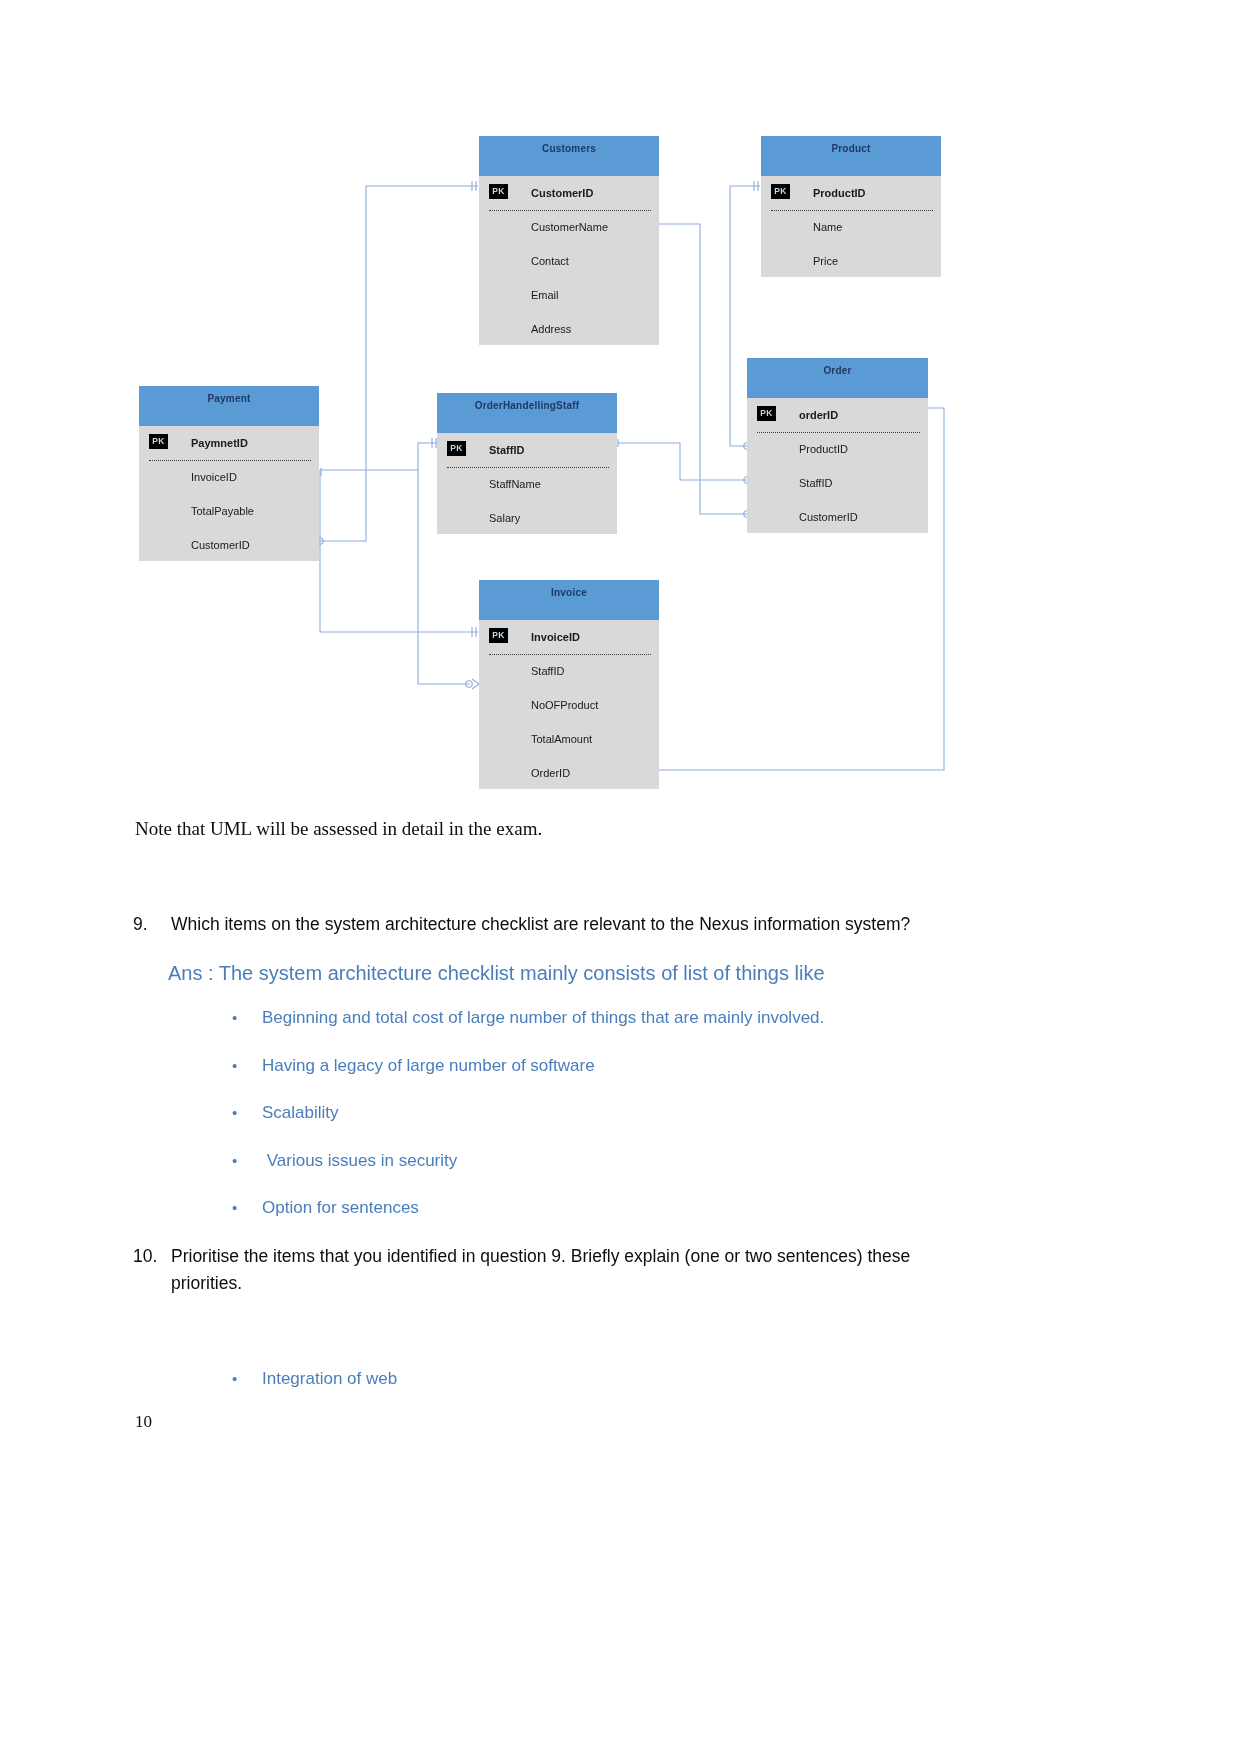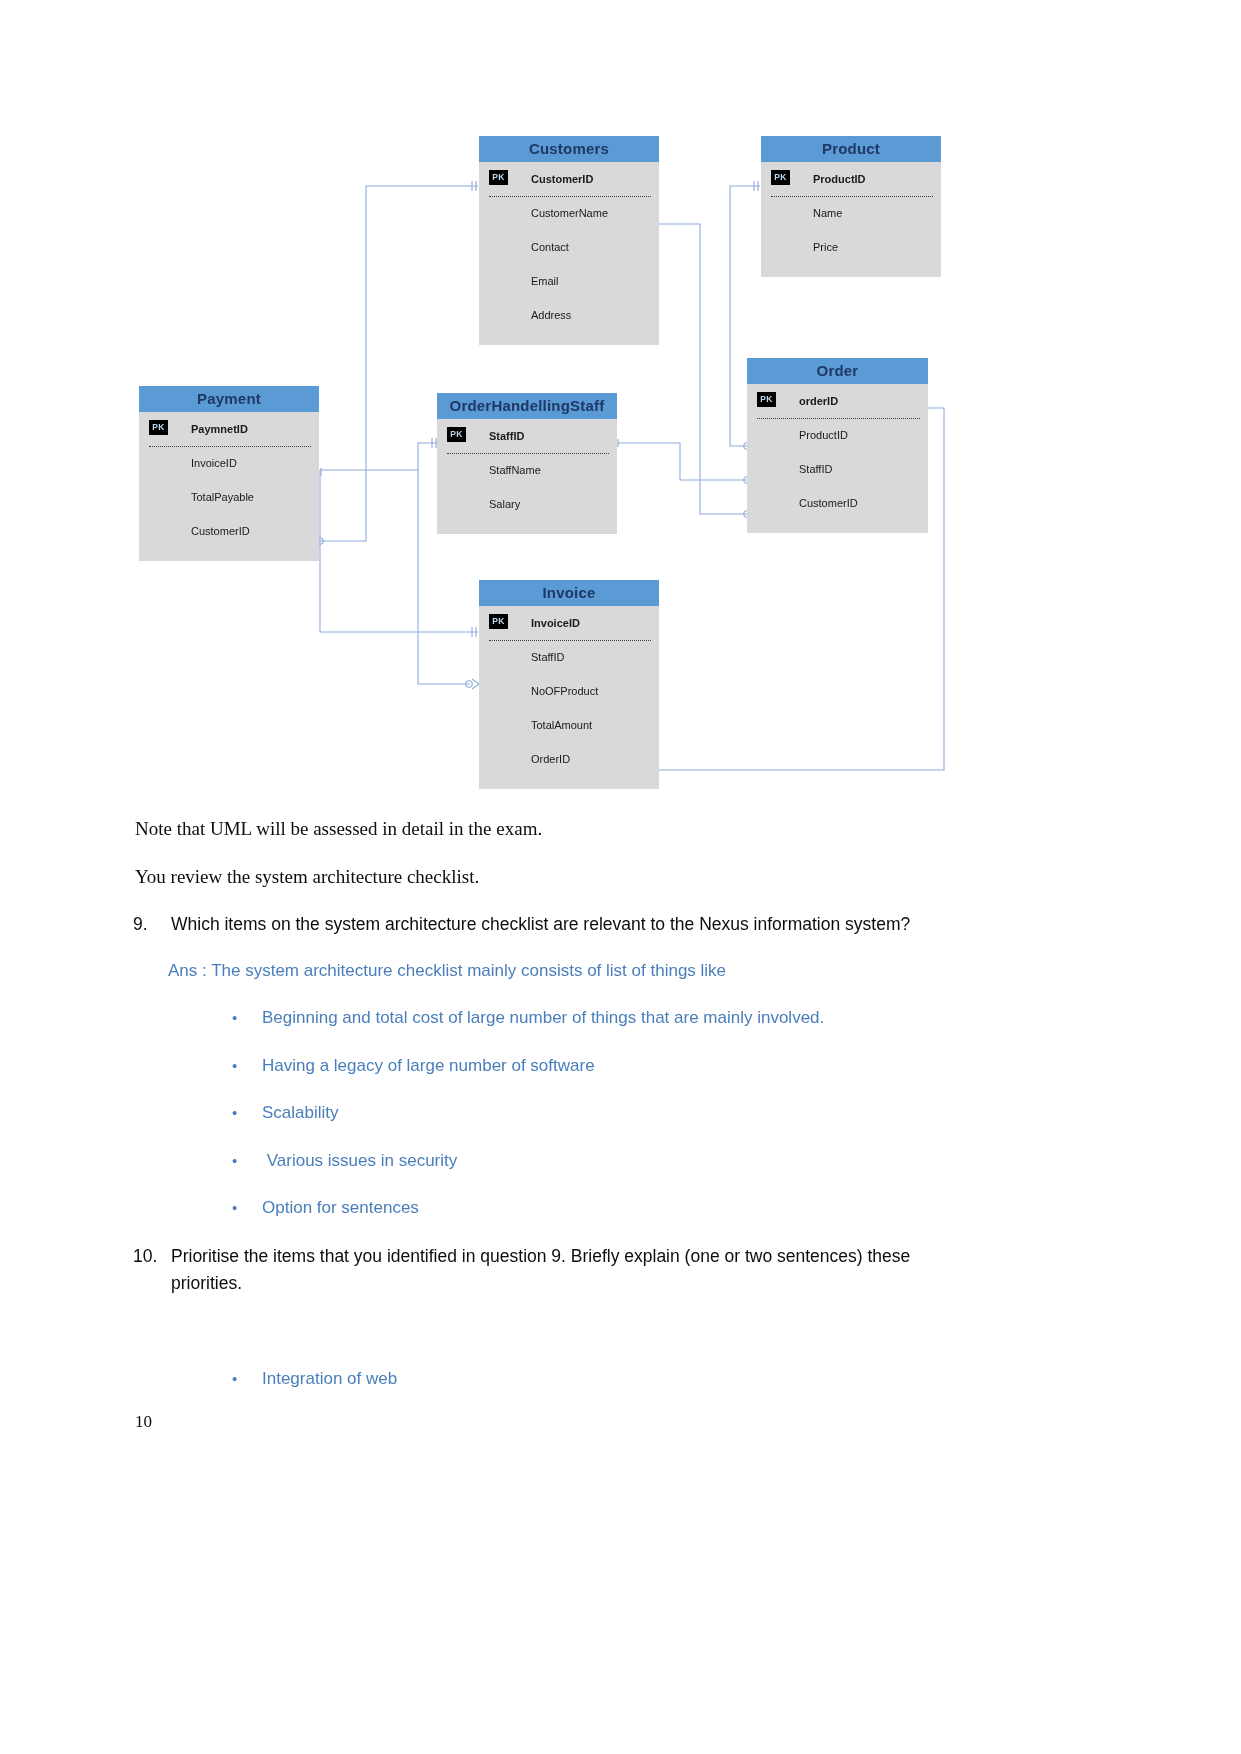--- a/index.html
+++ b/index.html
@@ -41,25 +41,25 @@
   }
 
   .entity {
     position: absolute;
     background: #d9d9d9;
     box-sizing: border-box;
   }
   .entity-header {
     background: #5b9bd5;
     color: #1f3864;
-    font-size: 15px;
+    font-size: 10px;
     font-weight: bold;
     text-align: center;
     line-height: 26px;
-    height: 26px;
+    height: 40px;
     letter-spacing: .2px;
     white-space: nowrap;
     overflow: hidden;
   }
   .entity-body {
     position: relative;
   }
   .attr-row {
     position: relative;
     height: 34px;
@@ -115,21 +115,21 @@
     width: 38px;
     flex: 0 0 38px;
     text-align: left;
   }
   .qtext {
     flex: 1 1 auto;
   }
 
   .ans {
     position: absolute;
-    font-size: 17px;
+    font-size: 20px;
     line-height: 1.4;
     color: #4a7ebb;
   }
 
   .bullet-row {
     position: absolute;
     display: flex;
     align-items: baseline;
     font-size: 17px;
     line-height: 1.4;
@@ -326,21 +326,20 @@
         </div>
         <div class="attr-row">
           <span>OrderID</span>
         </div>
       </div>
     </div>
   </div>
 
   <div class="para" style="left:135px; top:816px; width:860px;">Note that UML will be assessed in detail in the exam.</div>
 
-  <div class="para" style="left:135px; top:864px; width:860px;">You review the system architecture checklist.</div>
 
   <div class="qitem" style="left:133px; top:911px; width:870px;">
     <span class="qnum">9.</span>
     <span class="qtext">Which items on the system architecture checklist are relevant to the Nexus information system?</span>
   </div>
 
   <div class="ans" style="left:168px; top:959px; width:820px;">Ans : The system architecture checklist mainly consists of list of things like</div>
 
   <div class="bullet-row" style="left:232px; top:1006px; width:760px;">
     <span class="bullet-dot">•</span>

